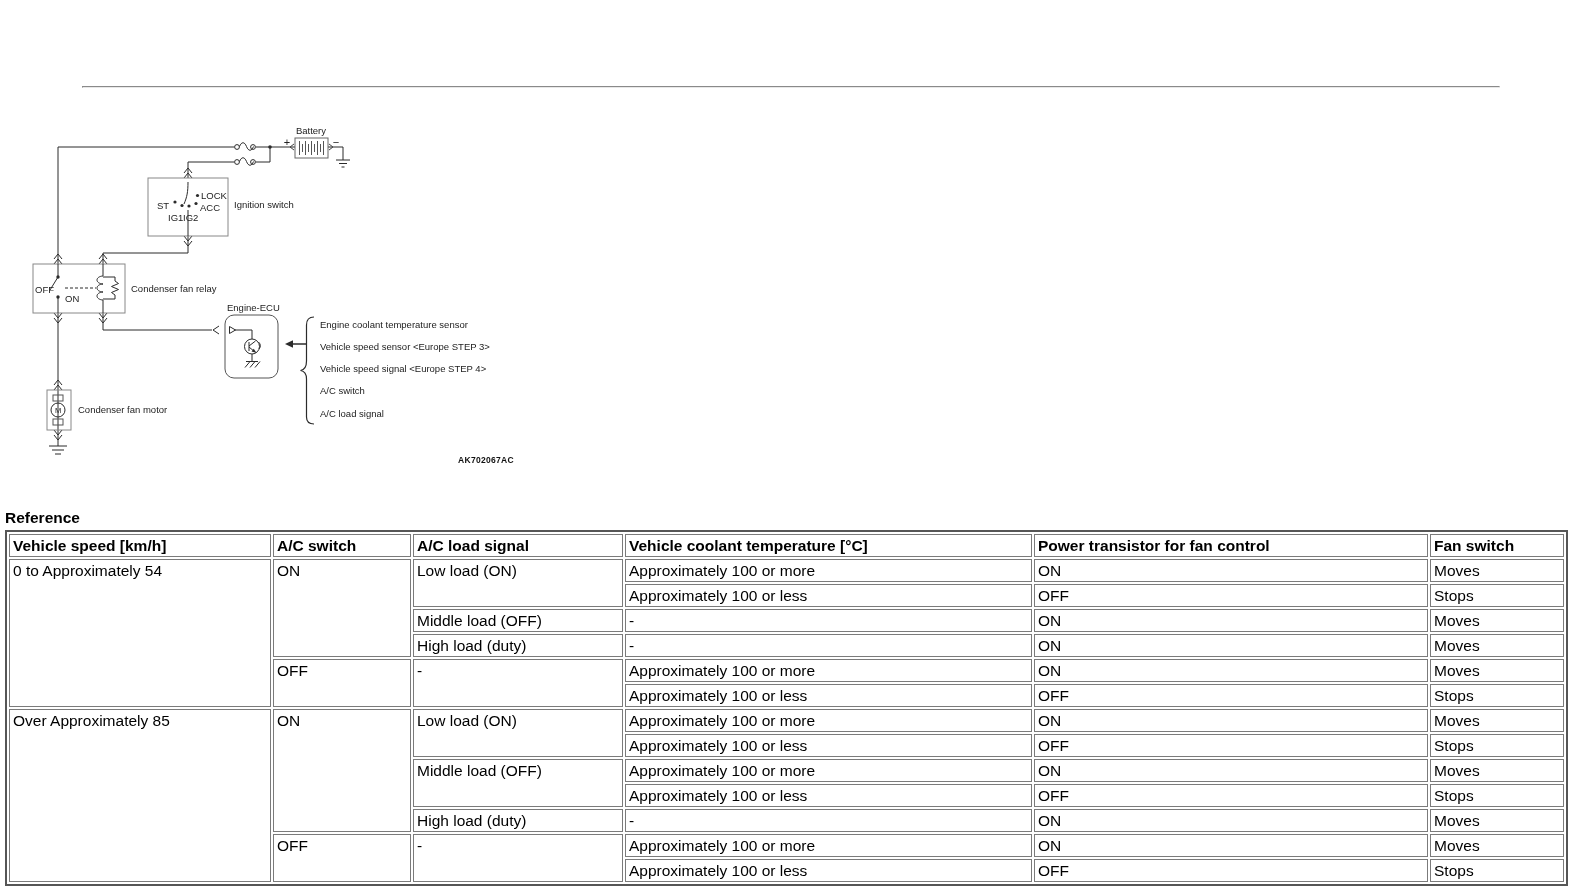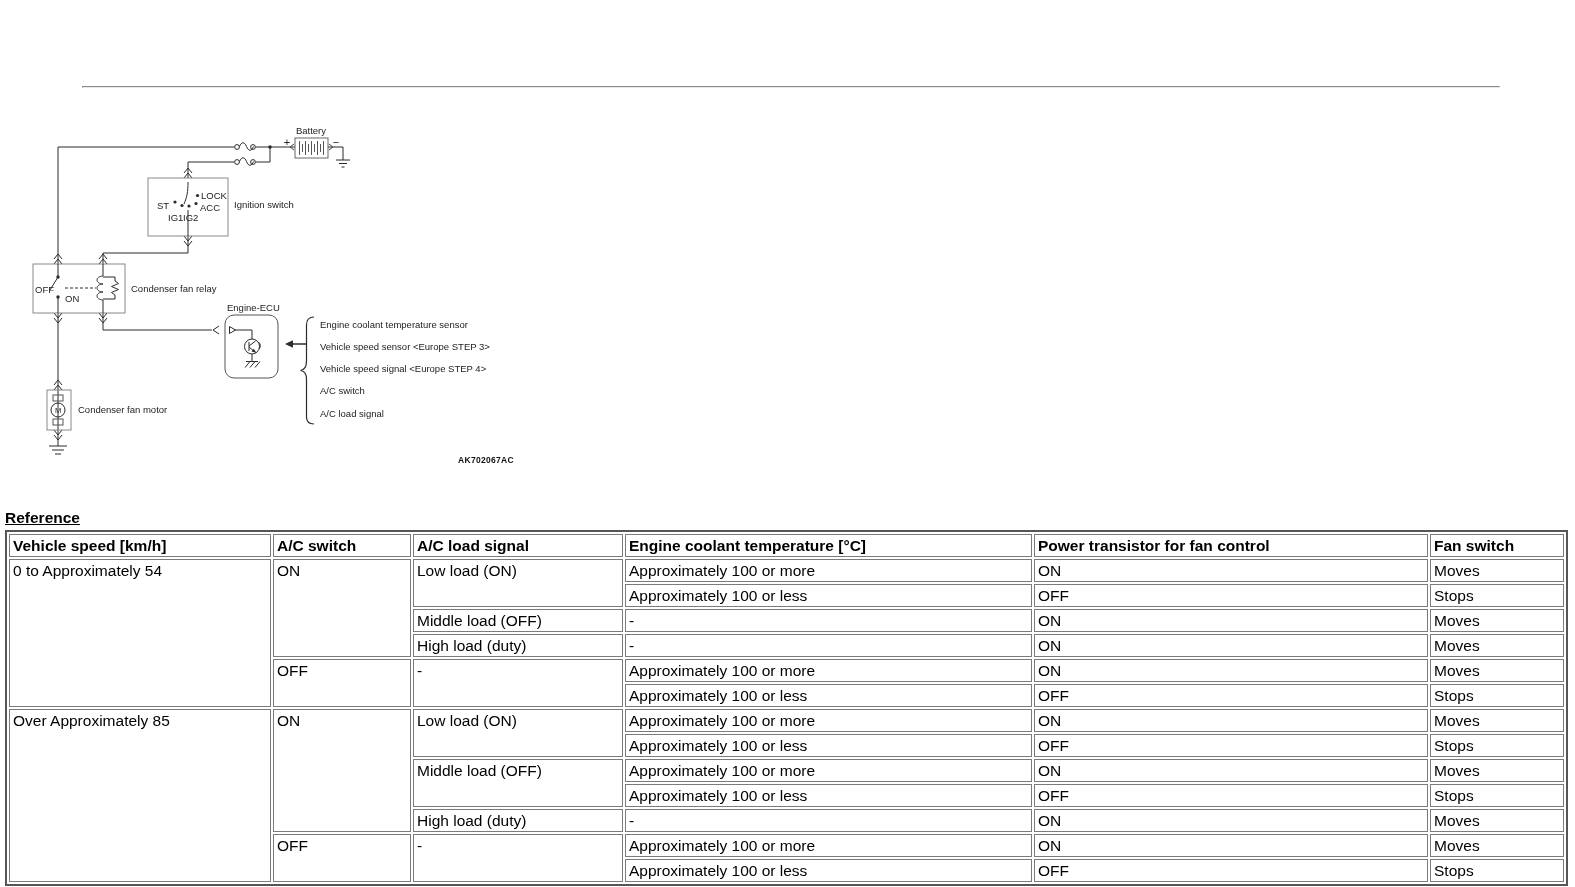--- a/index.html
+++ b/index.html
@@ -19,21 +19,21 @@
   }
   svg.diagram { position:absolute; left:0; top:118px; }
   .dtxt { font-size:9.5px; fill:#222; }
   .sign { font-size:11px; fill:#222; }
   .mtxt { font-size:7.5px; fill:#222; }
   .figcode { font-size:8.5px; font-weight:bold; fill:#111; letter-spacing:0.3px; }
   p.intro {
     position:absolute; left:5px; top:470px; margin:0; font-size:16px;
   }
   .ref-heading {
-    position:absolute; left:5px; top:509px; margin:0; font-size:15.5px; font-weight:bold;text-decoration:underline;
+    position:absolute; left:5px; top:509px; margin:0; font-size:15.5px; font-weight:bold;
   }
   table.ref {
     position:absolute; left:5px; top:530px;
     border-collapse:separate; border-spacing:2px;
     border:2px solid #565656; width:1563px; table-layout:fixed;
     background:#fff;
   }
   table.ref th, table.ref td {
     border:1px solid #7b7b7b;
     padding:0 3px; font-size:15.5px; line-height:21px;
@@ -183,21 +183,21 @@
         <col style="width:210px">
       <col style="width:407px">
         <col style="width:394px">
         <col style="width:134px">
     </colgroup>
     <thead>
       <tr>
         <th>Vehicle speed [km/h]</th>
         <th>A/C switch</th>
         <th>A/C load signal</th>
-        <th>Engine coolant temperature [°C]</th>
+        <th>Vehicle coolant temperature [°C]</th>
         <th>Power transistor for fan control</th>
         <th>Fan switch</th>
       </tr>
     </thead>
     <tbody>
       <tr>
         <td rowspan="6">0 to Approximately 54</td>
         <td rowspan="4">ON</td>
         <td rowspan="2">Low load (ON)</td>
         <td>Approximately 100 or more</td>

